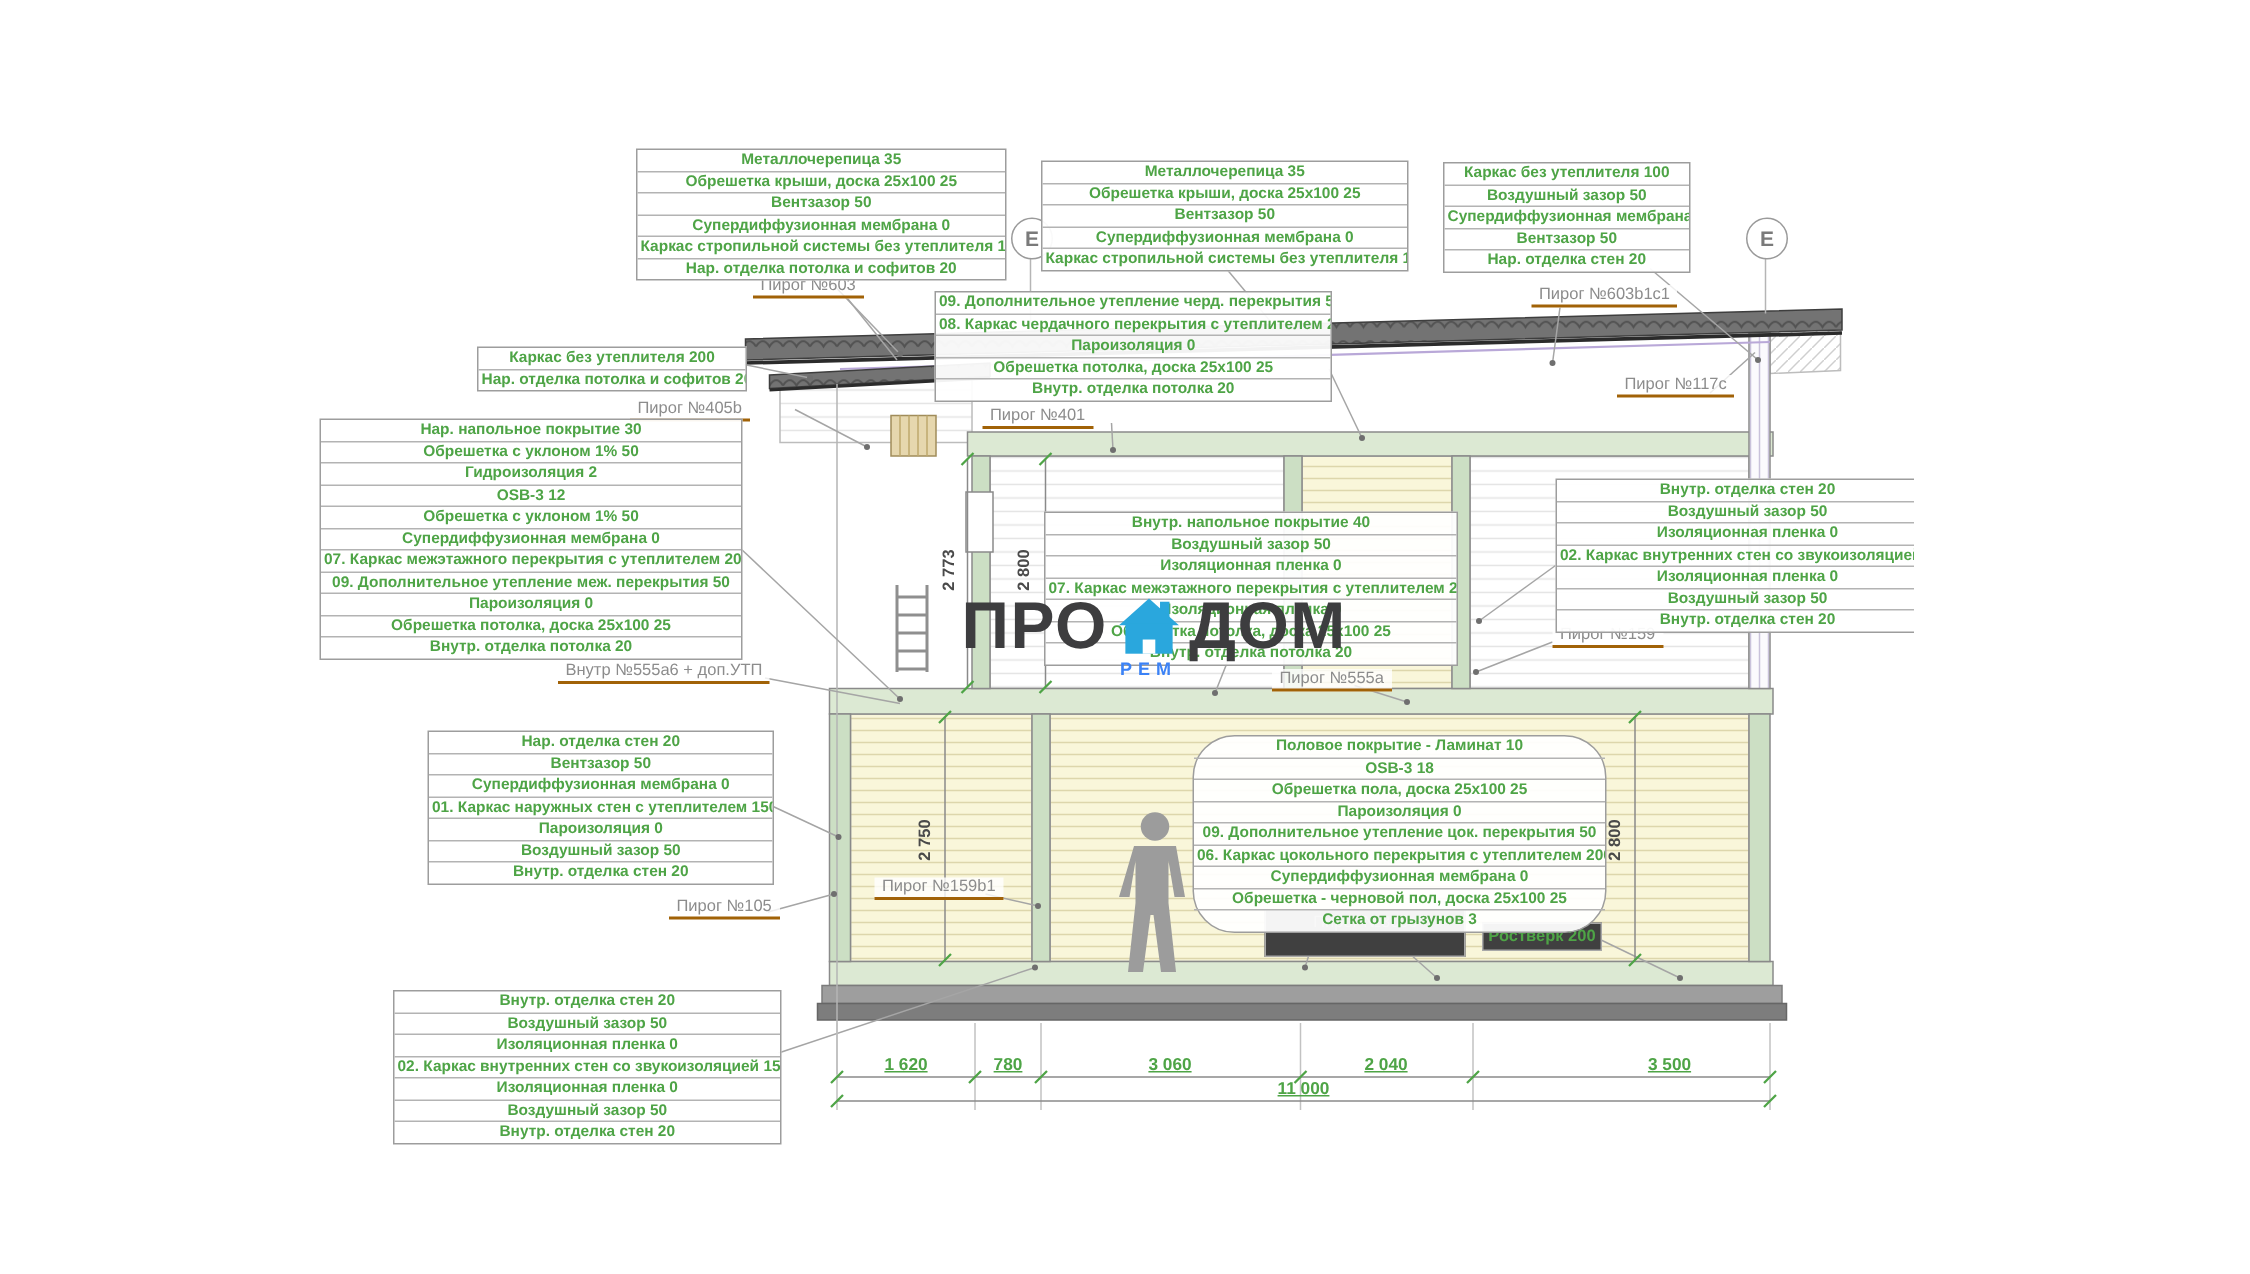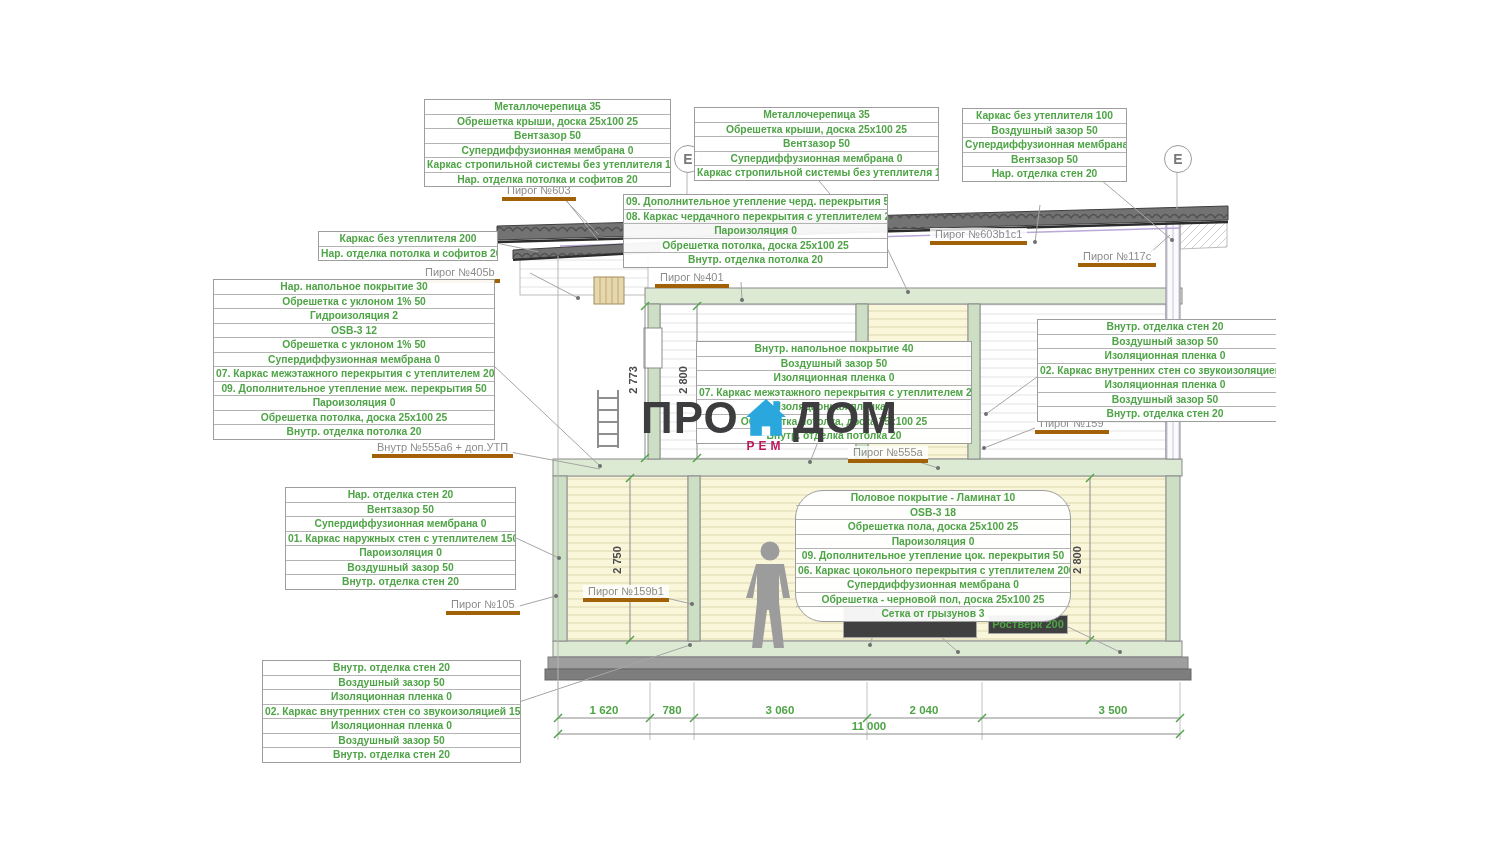--- a/index.html
+++ b/index.html
@@ -19,51 +19,51 @@
   #t-attic{left:623px;top:194px;width:263px;}
   #t-eaves-left{left:318px;top:231px;width:178px;}
   #t-interfloor-left{left:213px;top:279px;width:280px;}
   #t-interfloor-center{left:696px;top:341px;width:274px;}
   #t-interior-wall-right{left:1037px;top:319px;width:254px;}
   #t-exterior-wall-left{left:285px;top:487px;width:229px;}
   #t-ground-floor{left:795px;top:490px;width:274px;border-radius:28px;}
   #t-interior-wall-ground{left:262px;top:660px;width:257px;}
 
   
-  .pie{position:absolute;color:#8c8c8c;font-size:11px;border-bottom:4px solid #a16207;
+  .pie{position:absolute;color:#8c8c8c;font-size:11px;border-bottom:2px solid #a16207;
        padding:0 5px 1px 5px;background:rgba(255,255,255,.8);z-index:4;white-space:nowrap;}
-  #p603{left:502px;top:184px;} #p603b1c1{left:930px;top:190px;margin-top:38px;}
+  #p603{left:502px;top:184px;} #p603b1c1{left:1021px;top:190px;}
   #p405b{left:420px;top:266px;} #p401{left:655px;top:271px;}
   #p117c{left:1078px;top:250px;} #p555a6{left:372px;top:441px;}
   #p555a{left:848px;top:446px;} #p159{left:1035px;top:417px;}
   #p159b1{left:583px;top:585px;} #p105{left:446px;top:598px;}
   .piebox{position:absolute;background:#404040;border:1px solid #a8a8a8;z-index:4;
           color:#8c8c8c;font-size:11px;text-align:center;}
   #p305c{left:843px;top:606px;width:132px;height:30px;line-height:17px;}
   #rostverk{left:988px;top:615px;width:78px;height:17px;line-height:17px;
             color:#4ea446;font-weight:700;}
 
   
   .dim{position:absolute;color:#4ea446;font-size:11.5px;font-weight:700;
-       transform:translateX(-50%);z-index:3;white-space:nowrap;}
+       transform:translateX(-50%);z-index:3;white-space:nowrap;text-decoration:underline;}
   .vdim{position:absolute;color:#4a4a4a;font-size:11px;font-weight:600;width:60px;
         text-align:center;transform:rotate(-90deg);z-index:3;white-space:nowrap;}
 
   
   .marker{position:absolute;width:26px;height:26px;border:1.5px solid #9a9a9a;border-radius:50%;
           color:#7a7a7a;font-size:14px;font-weight:700;display:flex;align-items:center;
           justify-content:center;background:#fff;z-index:4;}
   #marker-left{left:674px;top:145px;} #marker-right{left:1164px;top:145px;}
 
   
   .logo{position:absolute;left:641px;top:398px;display:flex;align-items:flex-start;gap:0;
         z-index:6;color:#3d3d3f;font-weight:800;font-size:44px;line-height:0.92;
         letter-spacing:1px;}
   .logo .mid{display:flex;flex-direction:column;align-items:center;width:54px;}
-  .logo .rem{font-size:12px;font-weight:700;letter-spacing:4px;color:#be185d;margin-top:1px;}
+  .logo .rem{font-size:12px;font-weight:700;letter-spacing:4px;color:#3b82f6;margin-top:1px;}
 </style>
 </head>
 <body>
 
 <div class="canvas">
 
   <svg class="draw" width="1500" height="849" viewBox="0 0 1500 849">
     <defs>
       <pattern id="tiles" width="18" height="13" patternUnits="userSpaceOnUse">
         <rect width="18" height="13" fill="#737373"></rect>

